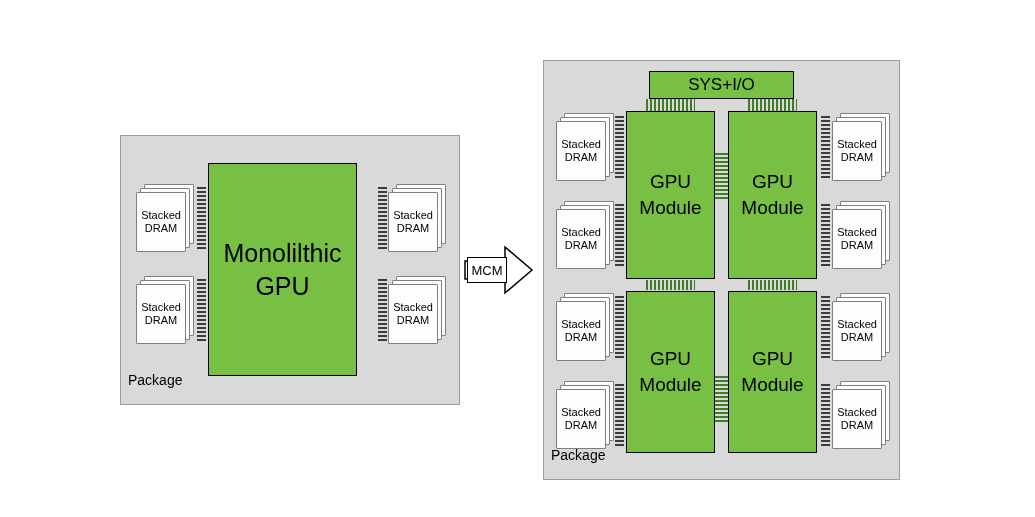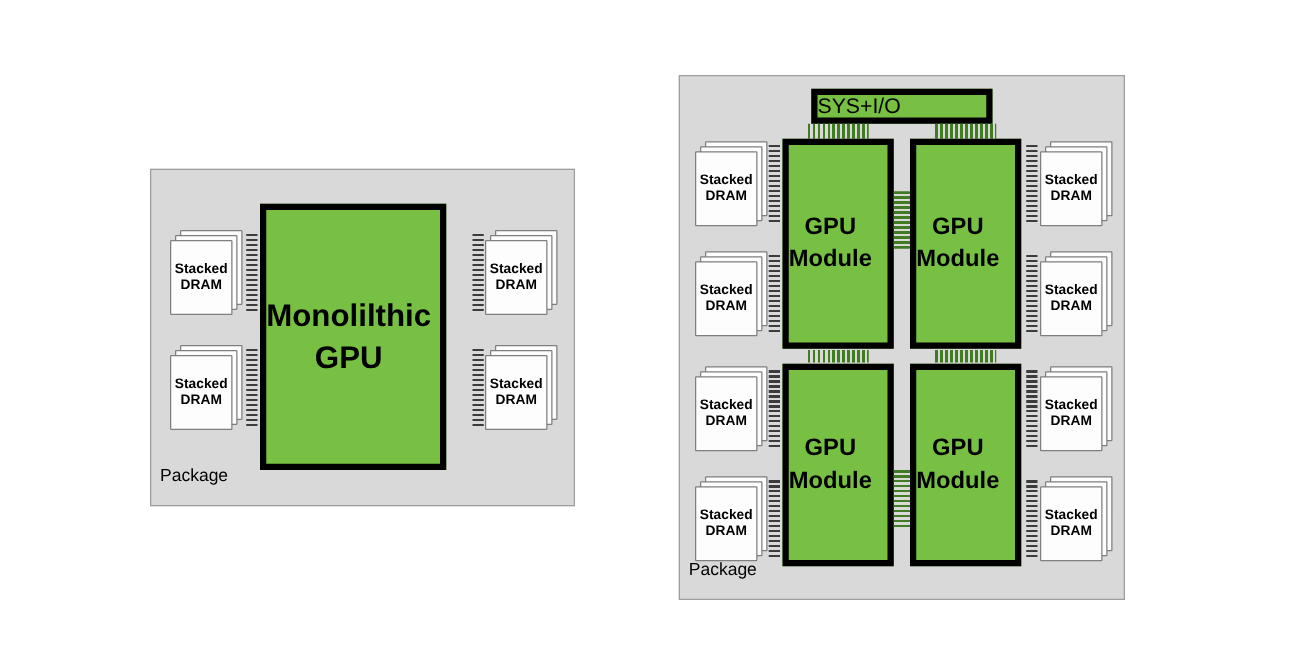--- a/index.html
+++ b/index.html
@@ -3,24 +3,24 @@
 <meta charset="utf-8">
 <style>
   html,body { margin:0; padding:0; background:#fff; }
   .canvas {
     position:relative; width:1035px; height:517px; background:#ffffff;
     font-family:"Liberation Sans", sans-serif; color:#000; overflow:hidden;
   }
   .package { position:absolute; background:#d9d9d9; border:1px solid #9d9d9d; box-sizing:border-box; }
   .pkg-label { position:absolute; left:7px; bottom:16px; font-size:14px; }
   .greenbox {
-    position:absolute; background:#77c043; border:5px solid #000000; box-sizing:border-box;
-    display:flex; align-items:center; justify-content:flex-start; text-align:center;
-  }
-  .multiline { white-space:pre-line;font-weight:bold; }
+    position:absolute; background:#77c043; border:1px solid #000000; box-sizing:border-box;
+    display:flex; align-items:center; justify-content:center; text-align:center;
+  }
+  .multiline { white-space:pre-line; }
   .gpu-big   { font-size:25px; line-height:1.3; }
   .module-text { font-size:19px; line-height:1.35; }
   .sysio-text  { font-size:17px; }
   .dram { position:absolute; width:58px; height:68px; }
   .sheet {
     position:absolute; width:50px; height:60px; background:#fdfdfd;
     border:1px solid #7f7f7f; box-sizing:border-box; border-radius:1px;
   }
   .s1 { left:8px; top:0; }
   .s2 { left:4px; top:4px; }
@@ -85,20 +85,28 @@
     </div>
 
     <div class="link hlines-dark" style="left:76px;top:51px;width:9px;height:62px"></div>
     <div class="link hlines-dark" style="left:76px;top:143px;width:9px;height:62px"></div>
     <div class="link hlines-dark" style="left:257px;top:51px;width:9px;height:62px"></div>
     <div class="link hlines-dark" style="left:257px;top:143px;width:9px;height:62px"></div>
 
     <div class="pkg-label">Package</div>
   </div>
 
+  <div class="arrow-wrap">
+    <svg width="72" height="58" viewBox="0 0 72 58">
+      <polygon points="2,20 42,20 42,6 69,29 42,52 42,38 2,38" fill="#ffffff" stroke="#000000" stroke-width="1.5"></polygon>
+    </svg>
+    <div class="mcm-box">
+      <span>MCM</span>
+    </div>
+  </div>
 
   <div class="package" style="left:543px;top:60px;width:357px;height:420px">
 
     <div class="greenbox sysio-text" style="left:105px;top:10px;width:145px;height:28px">
       <span>SYS+I/O</span>
     </div>
 
     <div class="link vlines-green" style="left:102px;top:38px;width:49px;height:12px"></div>
     <div class="link vlines-green" style="left:204px;top:38px;width:49px;height:12px"></div>
 

